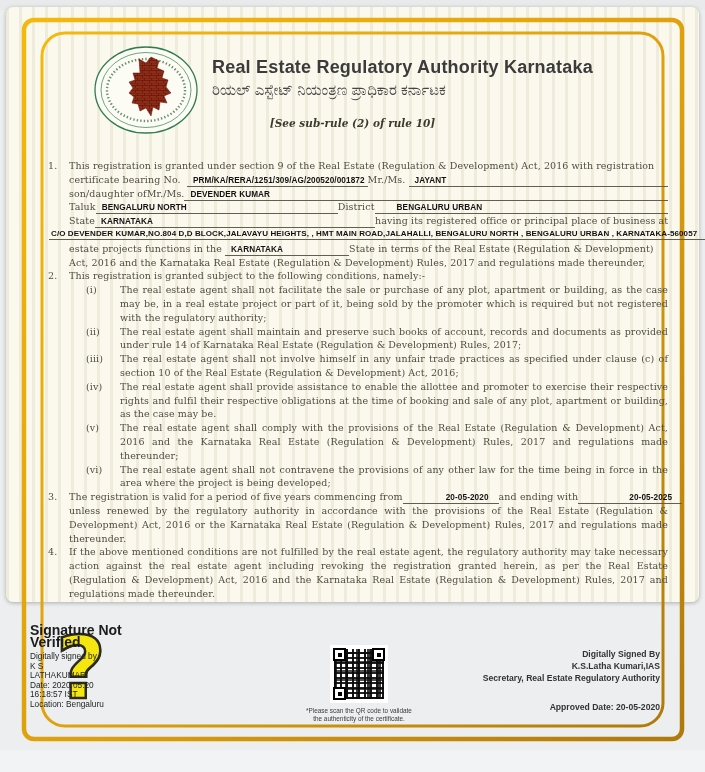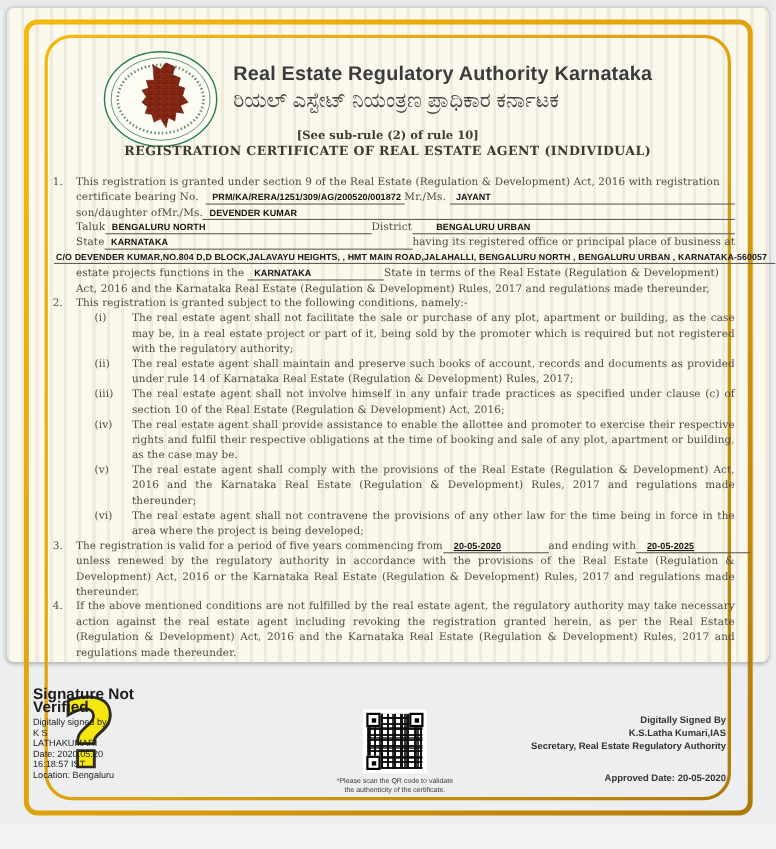--- a/index.html
+++ b/index.html
@@ -15,43 +15,43 @@
       repeating-linear-gradient(90deg, rgba(226,220,196,.45) 0 3px, rgba(0,0,0,0) 3px 13px),
       #fbf9ee;
     border-radius:7px;
     box-shadow:0 1px 4px rgba(0,0,0,.28);
   }
   .borders { position:absolute; inset:0; }
   
   .logo { position:absolute; left:86px; top:36px; width:108px; height:94px; }
   .head-text { position:absolute; left:206px; top:50px; width:460px; font-family:"Liberation Sans",sans-serif; }
   .head-en { font-size:18px; font-weight:bold; color:#3b3b3b; letter-spacing:.2px; }
-  .head-kn { font-size:19px; color:#454545; margin-top:3px; }
+  .head-kn { font-size:15px; color:#454545; margin-top:3px; }
   .formblock { position:absolute; left:0; top:110px; width:693px; text-align:center; color:#3c3b2b; }
   .form-no { font-size:11px; font-weight:bold; letter-spacing:.4px; }
-  .form-rule { font-size:10.5px; font-weight:bold; }
+  .form-rule { font-size:10.5px; font-weight:bold;font-style:italic; }
   .form-title { font-size:11.4px; font-weight:bold; letter-spacing:.4px; margin-top:1px; }
   
   .clauses {
     position:absolute; left:42px; top:152px; width:620px;
     font-size:9.5px; color:#4e4d40; line-height:13.8px; letter-spacing:.1px;
   }
   .clause { display:flex; }
   .cl-num { flex:0 0 21px; }
   .cl-body { flex:1; min-width:0; }
   .l { white-space:nowrap; display:flex; align-items:baseline; height:13.8px; }
   .lb { white-space:pre; }
   .just { text-align:justify; }
   .fld {
     font-family:"Liberation Sans",sans-serif; font-weight:bold; font-size:8.2px;
     color:#121212; border-bottom:1px solid #605f51; display:inline-block;
     padding:0 3px 0 6px; line-height:11px; white-space:nowrap;
   }
   .grow { flex:1 1 auto; }
-  .ctr { text-align:left; padding:0 10px;text-decoration:underline; }
+  .ctr { text-align:right; padding:0 10px; }
   .addr-line {
     margin-left:-20px; width:680px; overflow:visible;
   }
   .addr-line .fld { width:680px; font-size:8px; letter-spacing:.1px; padding-left:2px; }
   .cond { display:flex; margin-left:17px; }
   .cond-num { flex:0 0 34px; }
   .cond-text { flex:1; text-align:justify; }
   
   .stamp { position:absolute; left:24px; top:618px; width:160px; color:#161616;
            font-family:"Liberation Sans",sans-serif; z-index:3; }
@@ -113,21 +113,20 @@
       <ellipse cx="54" cy="47" rx="39" ry="31" fill="none" stroke="#3a6b46" stroke-width="2.4" stroke-dasharray="1.4 2.1" opacity="0.75"></ellipse>
       <path d="M47 16 l7 4 5-6 8 4-2 7 7 3-2 7 6 2-2 7 5 6-7 3 3 7-7-1-1 8-6-3-2 9-5-8-6 3-2-7-6-1 2-6-5-4 4-5-4-6 6-2-2-7 7 0 z" fill="url(#brick)" stroke="#5c1208" stroke-width="0.5"></path>
     </svg>
 
     <div class="head-text">
       <div class="head-en">Real Estate Regulatory Authority Karnataka</div>
       <div class="head-kn">ರಿಯಲ್ ಎಸ್ಟೇಟ್ ನಿಯಂತ್ರಣ ಪ್ರಾಧಿಕಾರ ಕರ್ನಾಟಕ</div>
     </div>
     <div class="formblock">
       <div class="form-rule">[See sub-rule (2) of rule 10]</div>
-      <div class="form-title">REGISTRATION CERTIFICATE OF REAL ESTATE AGENT (INDIVIDUAL)</div>
     </div>
 
     <div class="clauses">
 
       <div class="clause">
         <div class="cl-num">1.</div>
         <div class="cl-body">
           <div class="l">
               <span class="lb">This registration is granted under section 9 of the Real Estate (Regulation &amp; Development) Act, 2016 with registration</span>
             </div>

